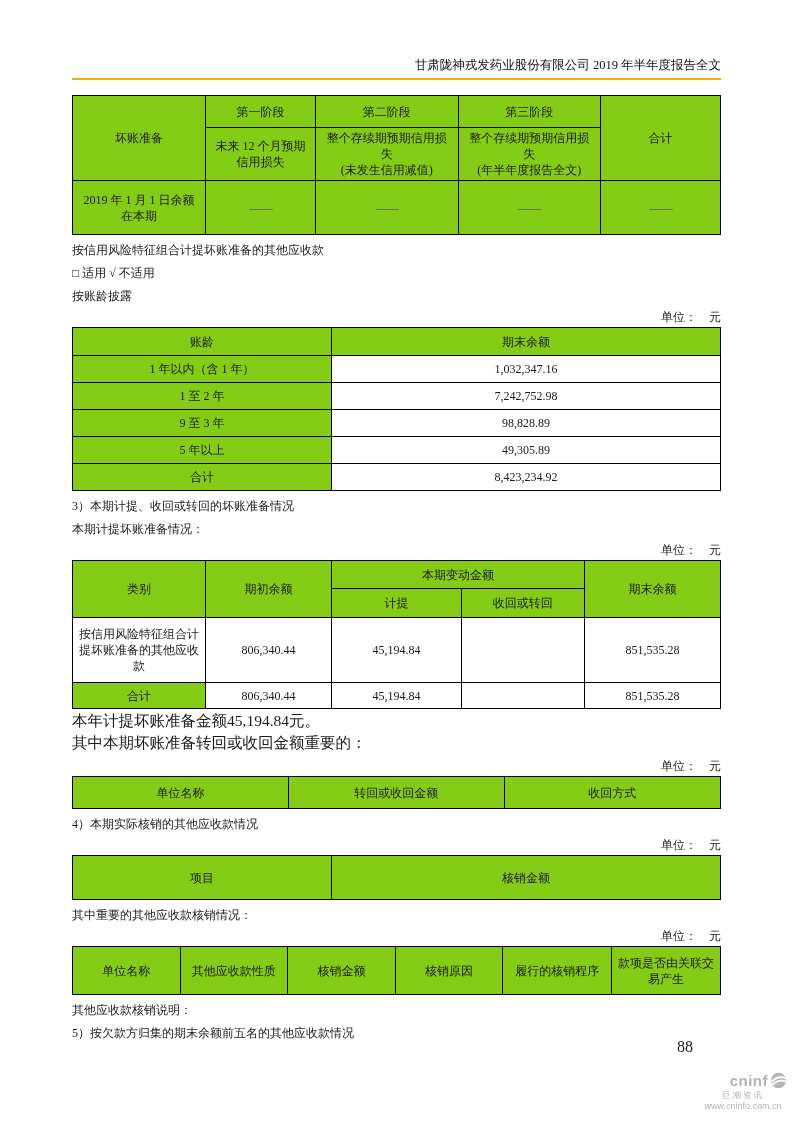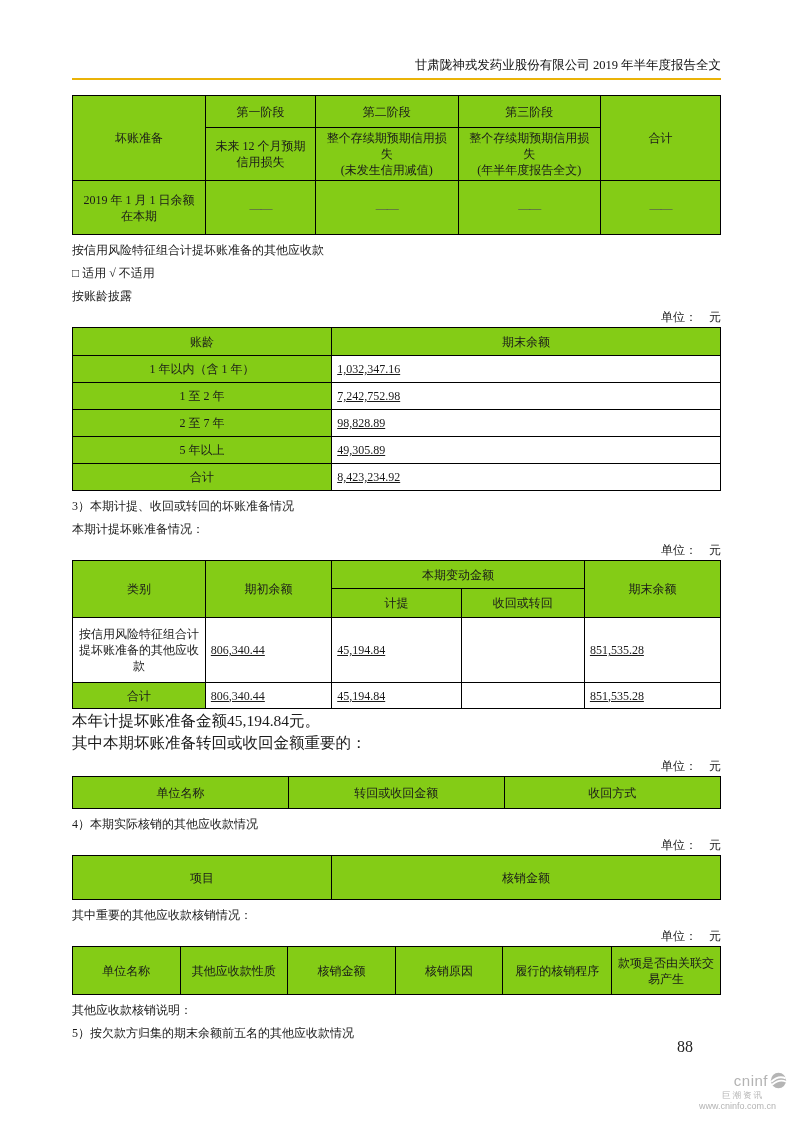--- a/index.html
+++ b/index.html
@@ -16,32 +16,32 @@
 
   .para { font-size:12px; line-height:16px; margin-top:7px; }
   .para-big { font-size:15.5px; line-height:20px; margin-top:2px; }
   .unit { font-size:12px; line-height:16px; text-align:right; margin-top:5px; }
 
   table.doc { border-collapse:collapse; width:100%; table-layout:fixed; border:1.5px solid #000; }
   table.doc td { border:1px solid #000; font-size:12px; line-height:16px; padding:2px 5px; vertical-align:middle; overflow:hidden; }
   .gray { background:#84cc16; }
   .ctr { text-align:center; }
   .lft { text-align:center; }
-  .num { text-align:left;text-decoration:underline; }
+  .num { text-align:center; }
   .dash { text-align:center; color:#555; letter-spacing:-1px; }
 
   .mt15 { margin-top:15px; } .mt2 { margin-top:2px; }
 
   .page-num { position:absolute; top:1038px; right:100px; font-size:16px; color:#222; }
 
   .logo { position:absolute; top:1072px; right:6px; width:88px; color:#b3b3b3; }
   .logo-row1 { display:flex; justify-content:flex-end; align-items:center; gap:2px; }
-  .logo-word { font-family:"Liberation Sans","DejaVu Sans",sans-serif; font-weight:normal; font-size:15px; letter-spacing:.5px; }
+  .logo-word { font-family:"Liberation Sans","DejaVu Sans",sans-serif; font-weight:bold; font-size:15px; letter-spacing:.5px; }
   .logo-sub { text-align:center; font-size:8.5px; letter-spacing:2px; line-height:10px; margin-top:1px; }
-  .logo-url { text-align:left; font-family:"Liberation Sans","DejaVu Sans",sans-serif; font-size:9px; line-height:11px; margin-top:1px; }
+  .logo-url { text-align:center; font-family:"Liberation Sans","DejaVu Sans",sans-serif; font-size:9px; line-height:11px; margin-top:1px; }
 </style>
 </head>
 <body>
 
 <div class="page">
   <div class="content">
 
     <div class="hdr">
       <span class="hdr-title">甘肃陇神戎发药业股份有限公司 2019 年半年度报告全文</span>
     </div>
@@ -100,21 +100,21 @@
       </tr>
       <tr style="height:27px">
         <td class="gray lft">1 年以内（含 1 年）</td>
         <td class="num">1,032,347.16</td>
       </tr>
       <tr style="height:27px">
         <td class="gray lft">1 至 2 年</td>
         <td class="num">7,242,752.98</td>
       </tr>
       <tr style="height:27px">
-        <td class="gray lft">2 至 7 年</td>
+        <td class="gray lft">9 至 3 年</td>
         <td class="num">98,828.89</td>
       </tr>
       <tr style="height:27px">
         <td class="gray lft">5 年以上</td>
         <td class="num">49,305.89</td>
       </tr>
       <tr style="height:27px">
         <td class="gray lft">合计</td>
         <td class="num">8,423,234.92</td>
       </tr>

